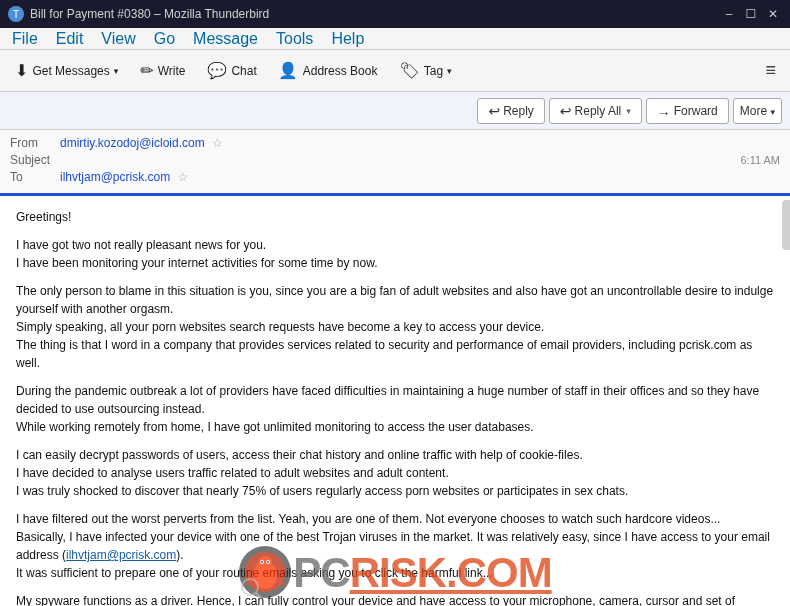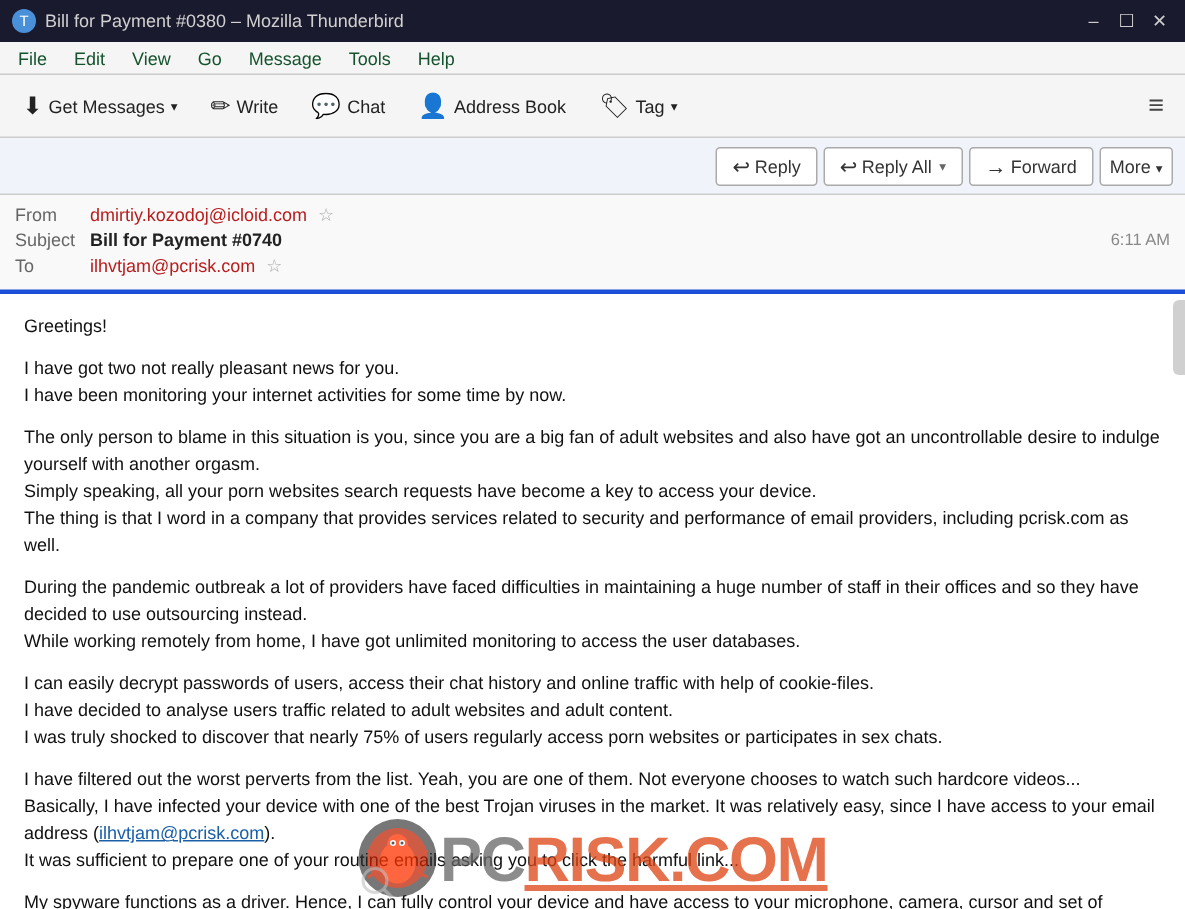--- a/index.html
+++ b/index.html
@@ -64,23 +64,23 @@
       background: #f5f5f5;
       height: 22px;
       display: flex;
       align-items: center;
       padding: 0 4px;
       border-bottom: 1px solid #ccc;
       gap: 2px;
     }
     .menu-item {
       padding: 2px 8px;
-      font-size: 12px;
-      cursor: pointer;
-      color: #14532d;
+      font-size: 16px;
+      cursor: pointer;
+      color: #0369a1;
     }
 
     
     .toolbar {
       background: #f5f5f5;
       height: 42px;
       display: flex;
       align-items: center;
       padding: 0 6px;
       border-bottom: 1px solid #ccc;
@@ -165,21 +165,21 @@
     .header-label {
       color: #666;
       width: 50px;
       flex-shrink: 0;
     }
     .header-value {
       color: #222;
       flex: 1;
     }
     .header-value a {
-      color: #b91c1c;
+      color: #1d4ed8;
       text-decoration: none;
     }
     .header-value.bold {
       font-weight: bold;
     }
     .timestamp {
       color: #888;
       font-size: 11px;
       margin-left: auto;
       text-align: right;
@@ -343,21 +343,20 @@
 <div class="email-header">
   <div class="header-row">
     <span class="header-label">From</span>
     <span class="header-value">
       <a>dmirtiy.kozodoj@icloid.com</a>
       <span class="star-icon">☆</span>
     </span>
   </div>
   <div class="header-row">
     <span class="header-label">Subject</span>
-    <span class="header-value bold">Bill for Payment #0740</span>
     <span class="timestamp">6:11 AM</span>
   </div>
   <div class="header-row">
     <span class="header-label">To</span>
     <span class="header-value">
       <a>ilhvtjam@pcrisk.com</a>
       <span class="star-icon">☆</span>
     </span>
   </div>
 </div>

